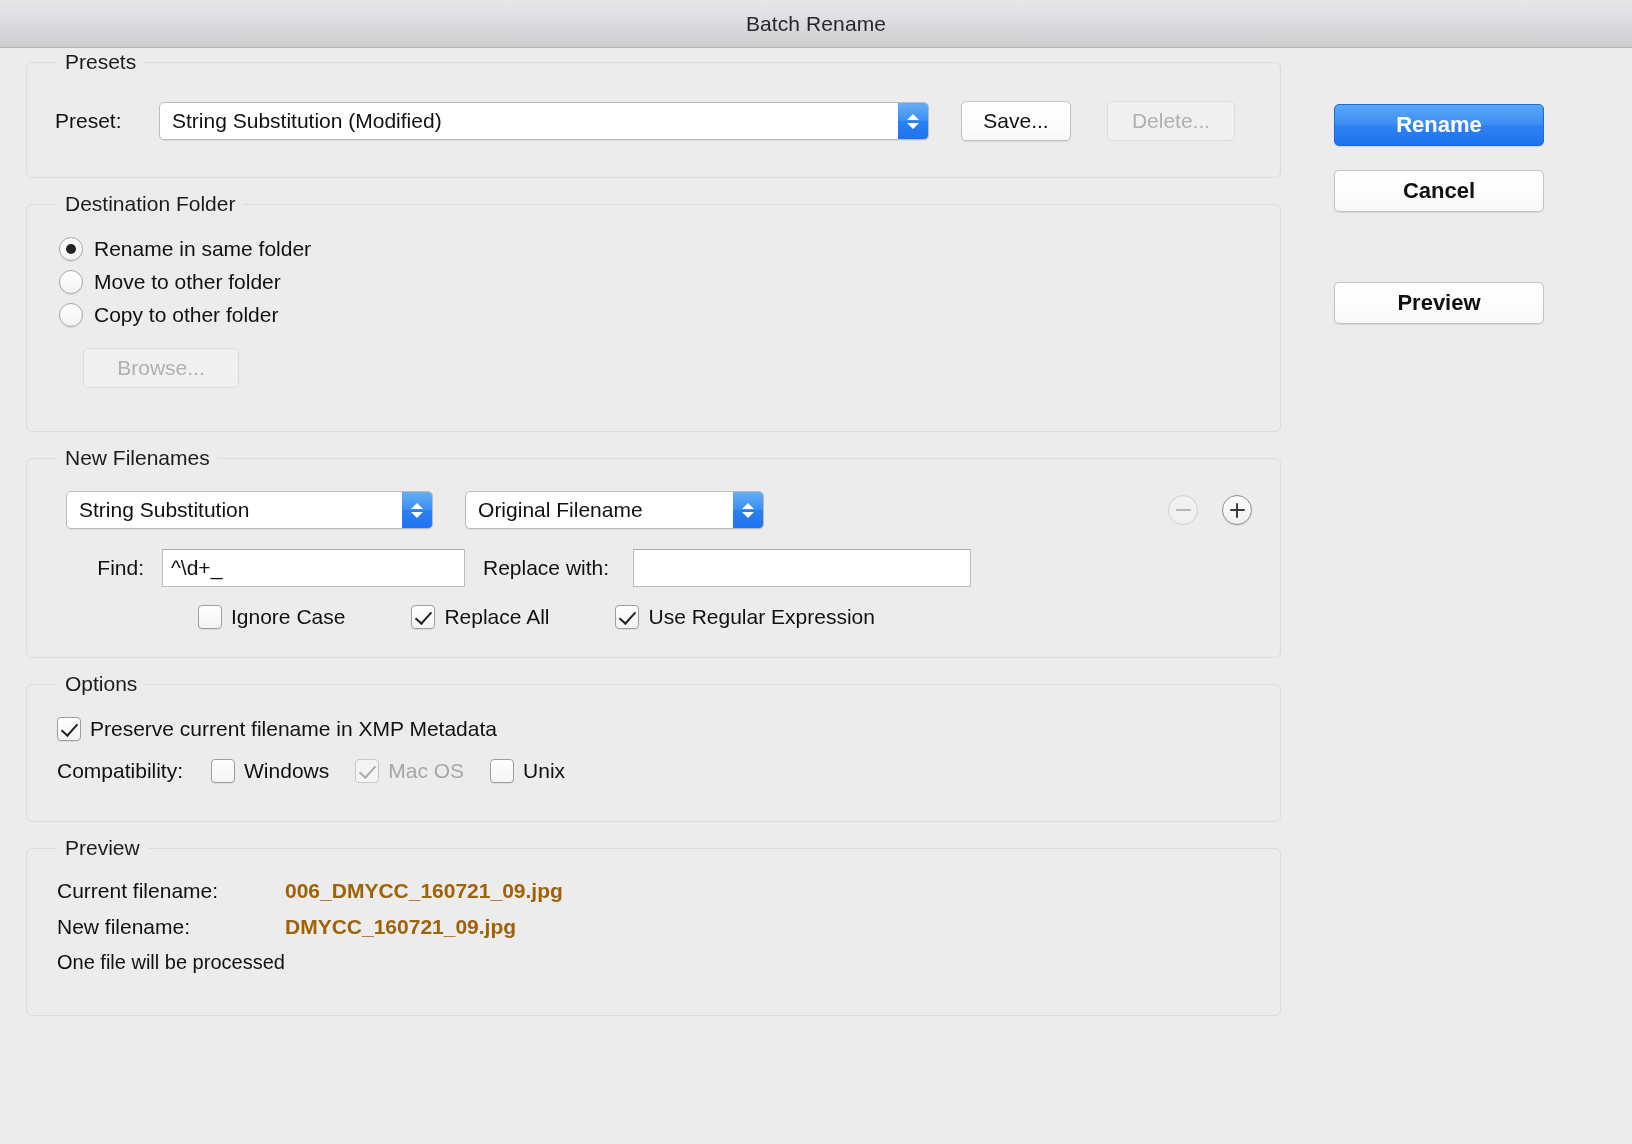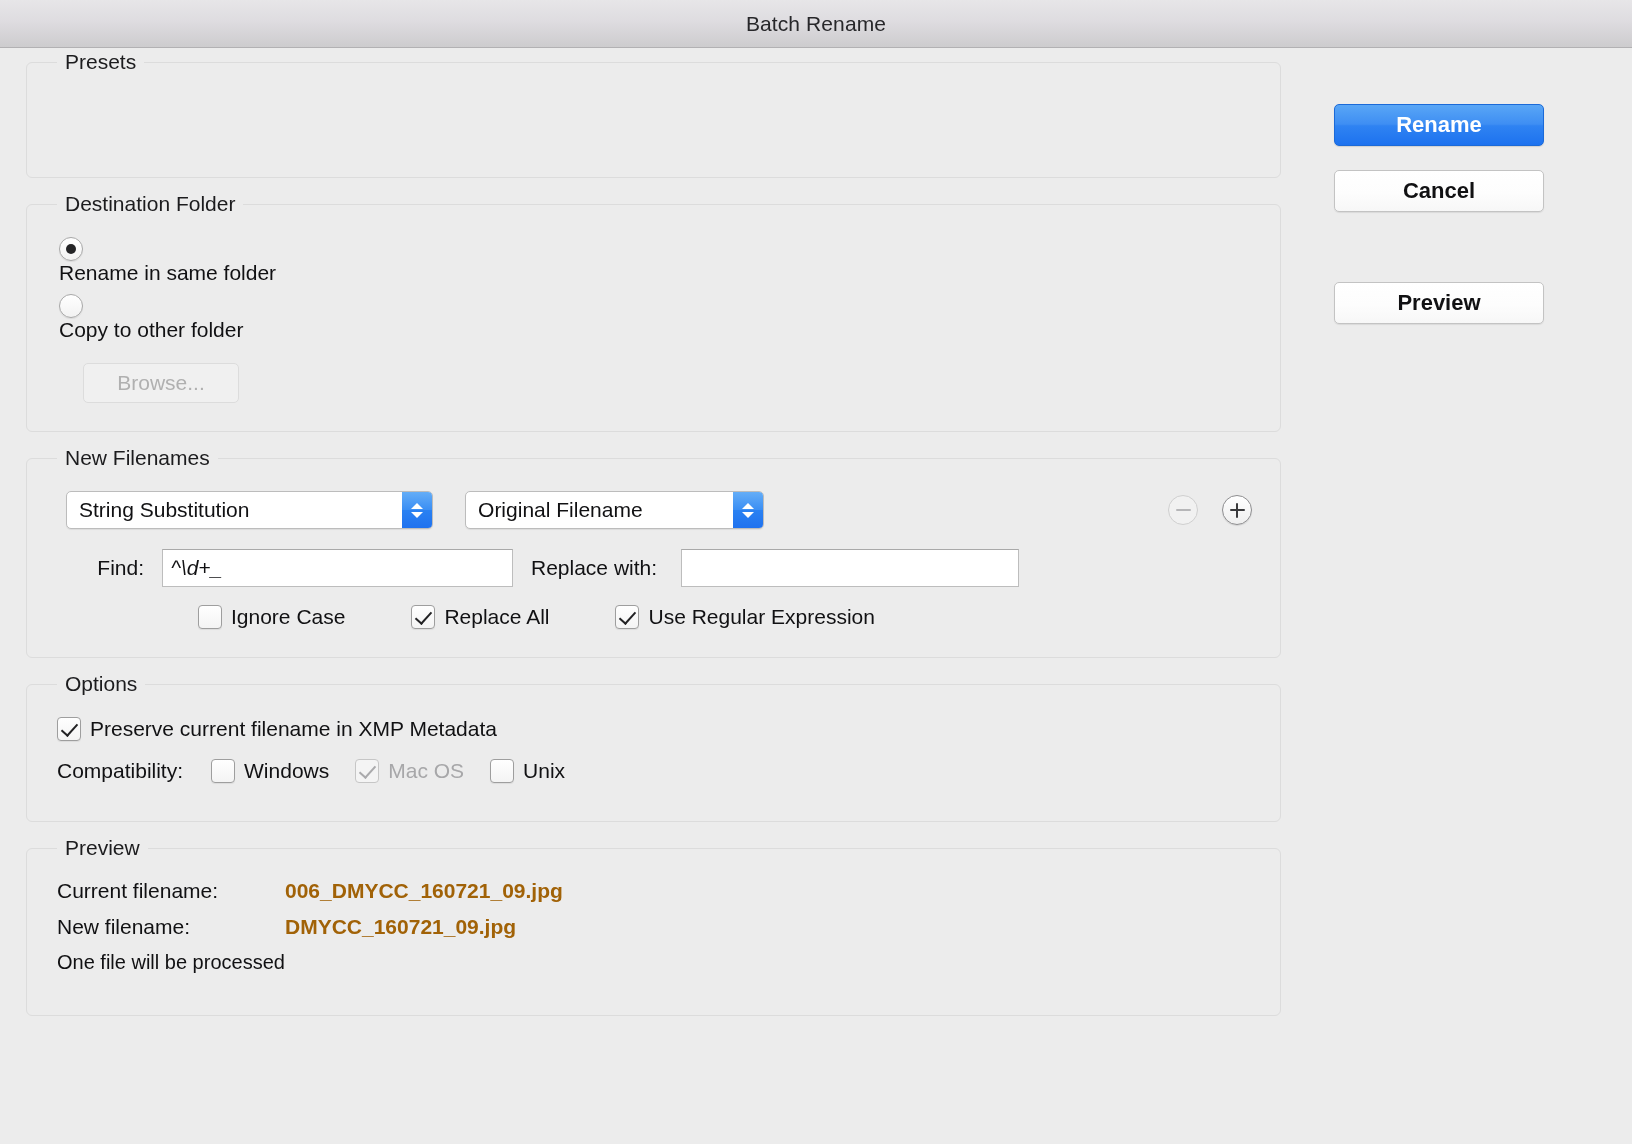--- a/index.html
+++ b/index.html
@@ -133,21 +133,21 @@
     background: linear-gradient(to bottom, #59a6f6 0%, #3e8ef3 48%, #2f83f2 52%, #1d72ef 100%);
     border: 1px solid #1b6ad8;
     color: #ffffff;
     box-shadow: 0 1px 1px rgba(0,0,0,.12);
   }
   .side .btn { width: 210px; display: flex; }
   .side .btn.primary { height: 42px; font-size: 22px; }
   .side .btn.plain   { height: 42px; font-size: 22px; }
 
   
-  .radio-row { display: flex; margin-bottom: 9px; flex-direction: column; }
+  .radio-row { display: flex; align-items: center; margin-bottom: 9px; }
   .radio {
     width: 24px; height: 24px;
     border-radius: 50%;
     background: linear-gradient(to bottom, #ffffff, #f2f2f2);
     border: 1px solid #a8a8a8;
     box-shadow: 0 1px 1px rgba(0,0,0,.08);
     margin-right: 11px;
     flex: 0 0 24px;
     position: relative;
   }
@@ -241,28 +241,46 @@
 <div class="titlebar">
   <div class="title">Batch Rename</div>
 </div>
 
 <div class="dialog">
 
   <div class="content">
 
     <div class="group" style="height:116px;">
       <div class="legend">Presets</div>
+      <div class="group-body" style="padding-top:38px;">
+        <div class="row">
+          <div class="label" style="width:104px;">Preset:</div>
+          <div class="popup" style="width:770px;">
+            <div class="popup-text">String Substitution (Modified)</div>
+            <div class="stepper">
+              <span class="chev up"></span>
+              <span class="chev down"></span>
+            </div>
+          </div>
+          <div class="btn" style="margin-left:32px;width:110px;">Save...</div>
+          <div class="btn disabled" style="margin-left:36px;width:128px;">Delete...</div>
+        </div>
+      </div>
     </div>
 
     <div class="group" style="height:228px;">
       <div class="legend">Destination Folder</div>
       <div class="group-body" style="padding-top:32px;padding-left:32px;">
         <div class="radio-row">
           <span class="radio checked"></span>
           <span class="label">Rename in same folder</span>
+        </div>
+        <div class="radio-row">
+          <span class="radio"></span>
+          <span class="label">Move to other folder</span>
         </div>
         <div class="radio-row">
           <span class="radio"></span>
           <span class="label">Copy to other folder</span>
         </div>
         <div class="btn disabled" style="margin-left:24px;margin-top:12px;width:156px;">Browse...</div>
       </div>
     </div>
 
     <div class="group" style="height:200px;padding-left:9px;">
@@ -290,21 +308,21 @@
             </span>
             <span class="circle-btn">
               <span class="bar-h"></span>
               <span class="bar-v"></span>
             </span>
           </div>
         </div>
 
         <div class="row" style="margin-top:20px;">
           <div class="label" style="width:96px;text-align:right;padding-right:18px;">Find:</div>
-          <div class="field" style="width:351px;font-style:italic;">^\d+_</div>
+          <div class="field" style="width:303px;">^\d+_</div>
           <div class="label" style="margin-left:18px;">Replace with:</div>
           <div class="field" style="width:338px;margin-left:24px;"></div>
         </div>
 
         <div class="row" style="margin-top:18px;padding-left:132px;">
           <div class="cb-row">
             <span class="cbox"></span>
             <span class="label">Ignore Case</span>
           </div>
           <div class="cb-row" style="margin-left:66px;">

